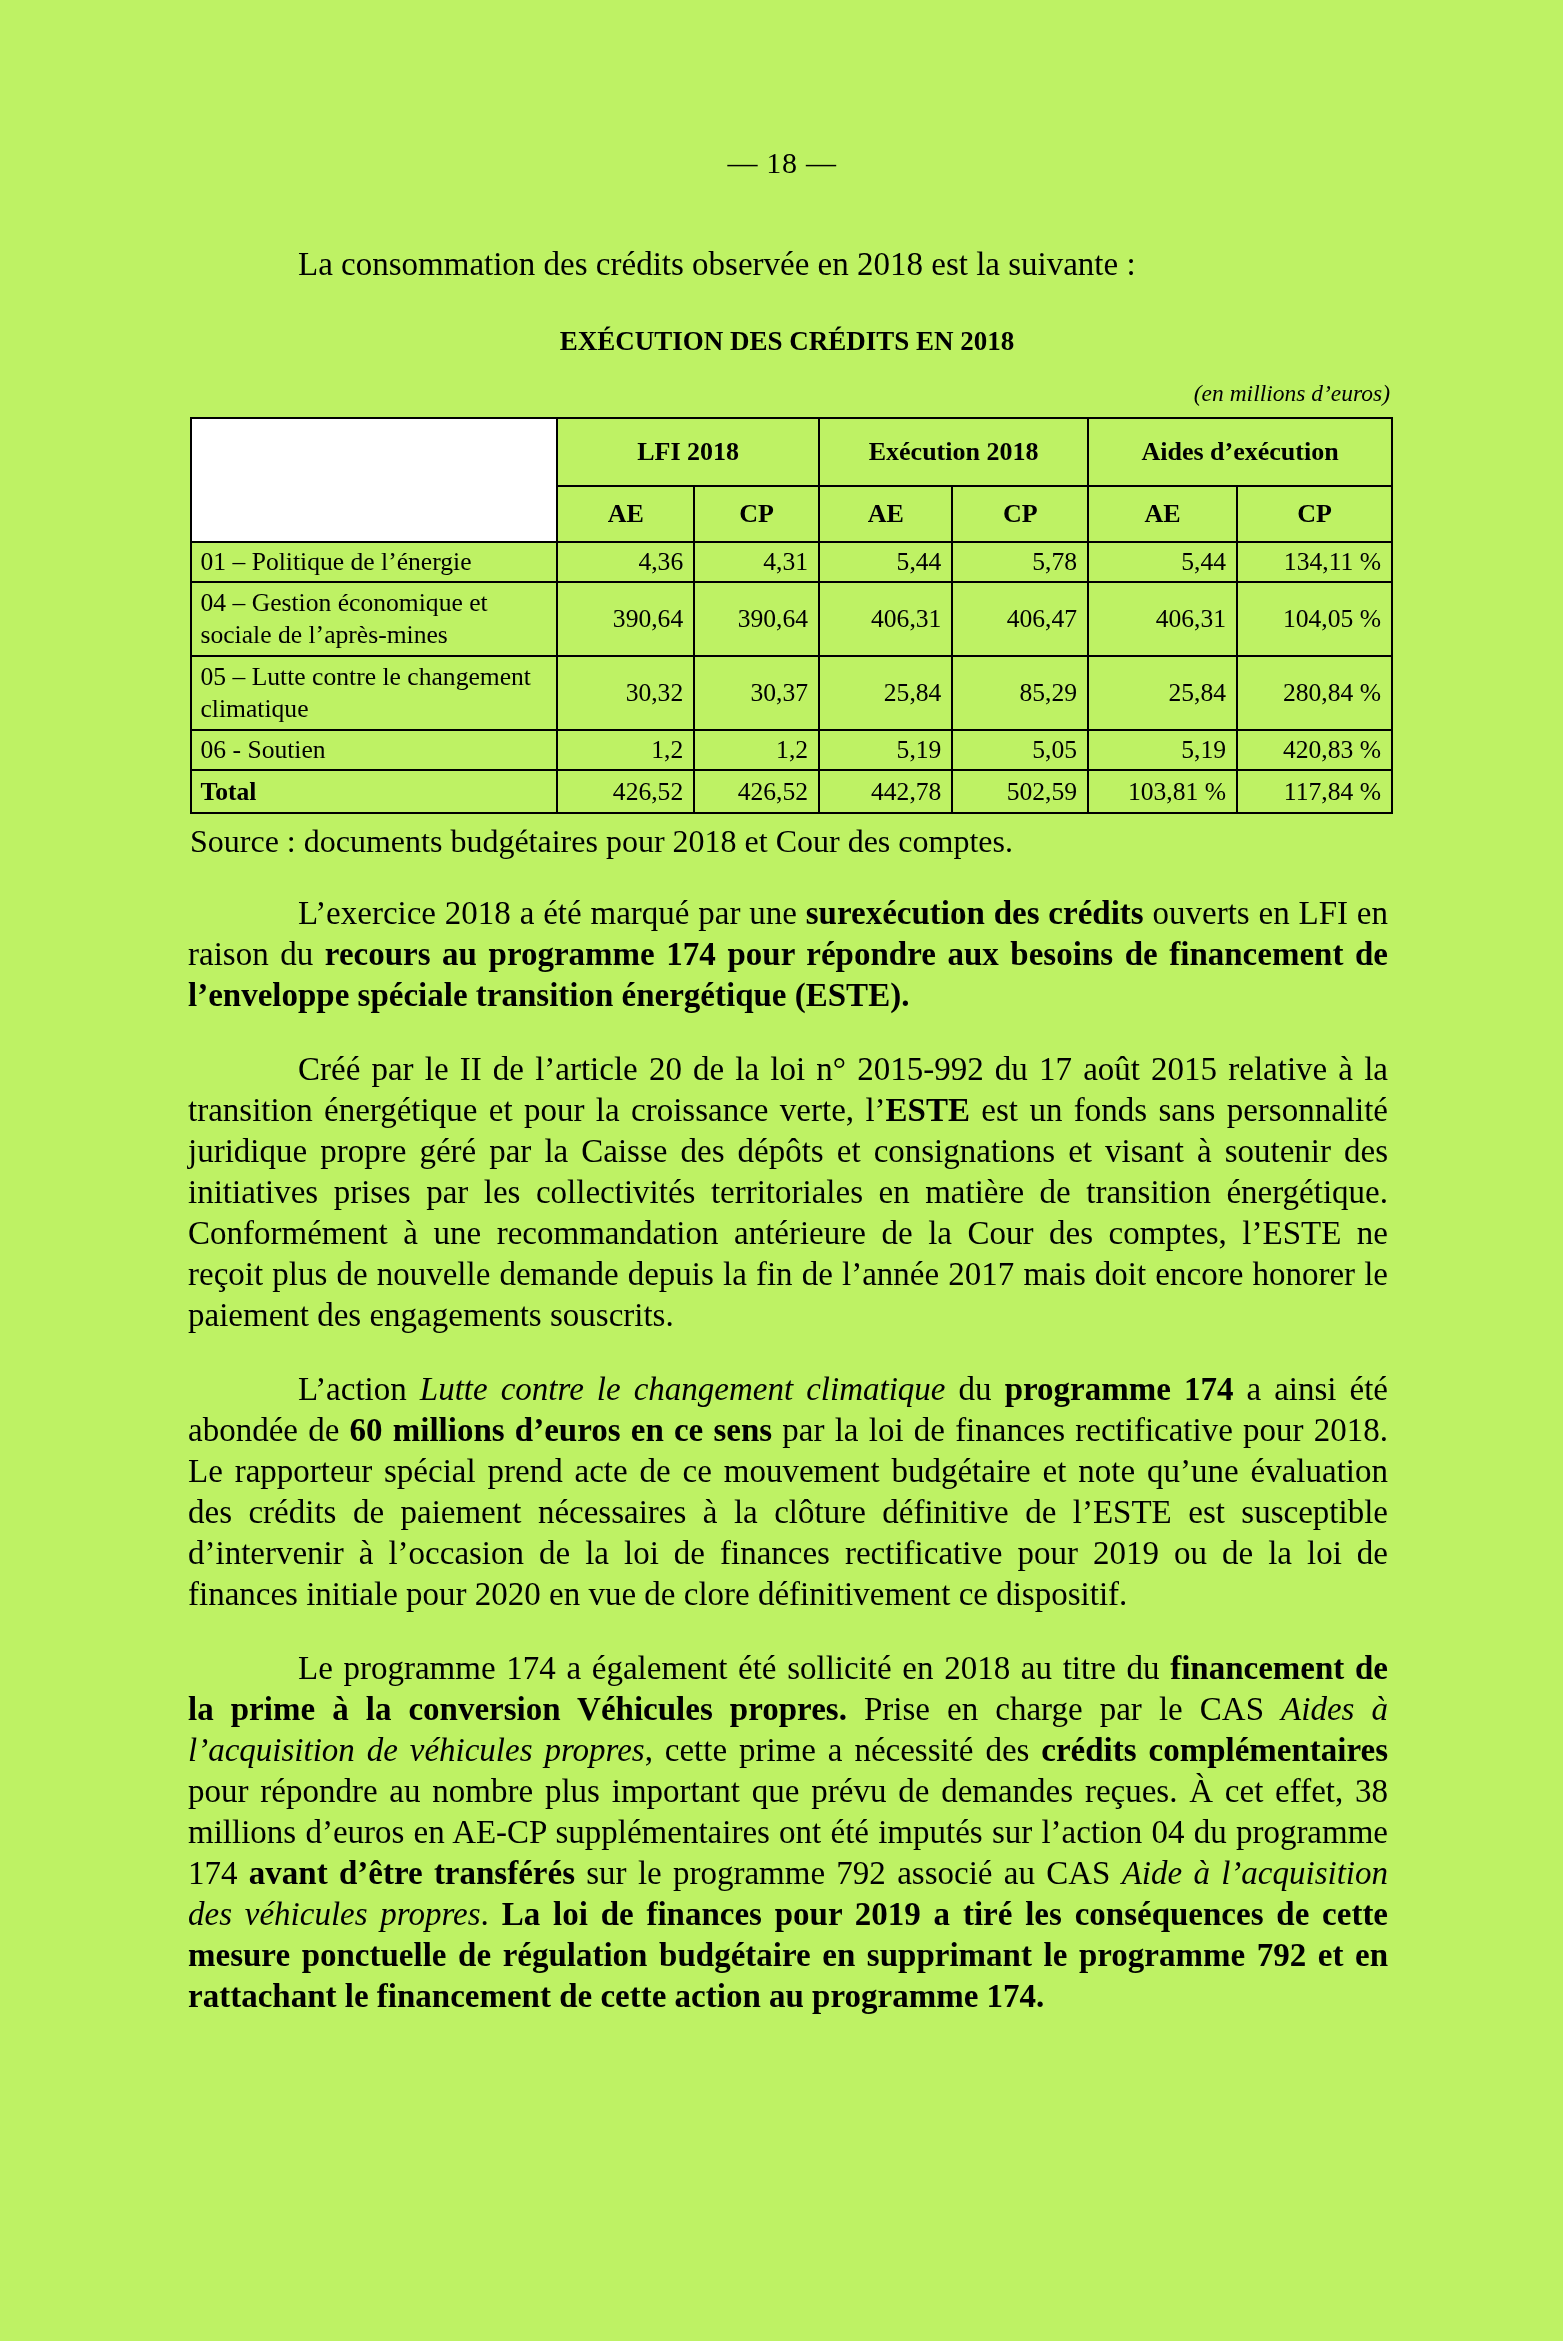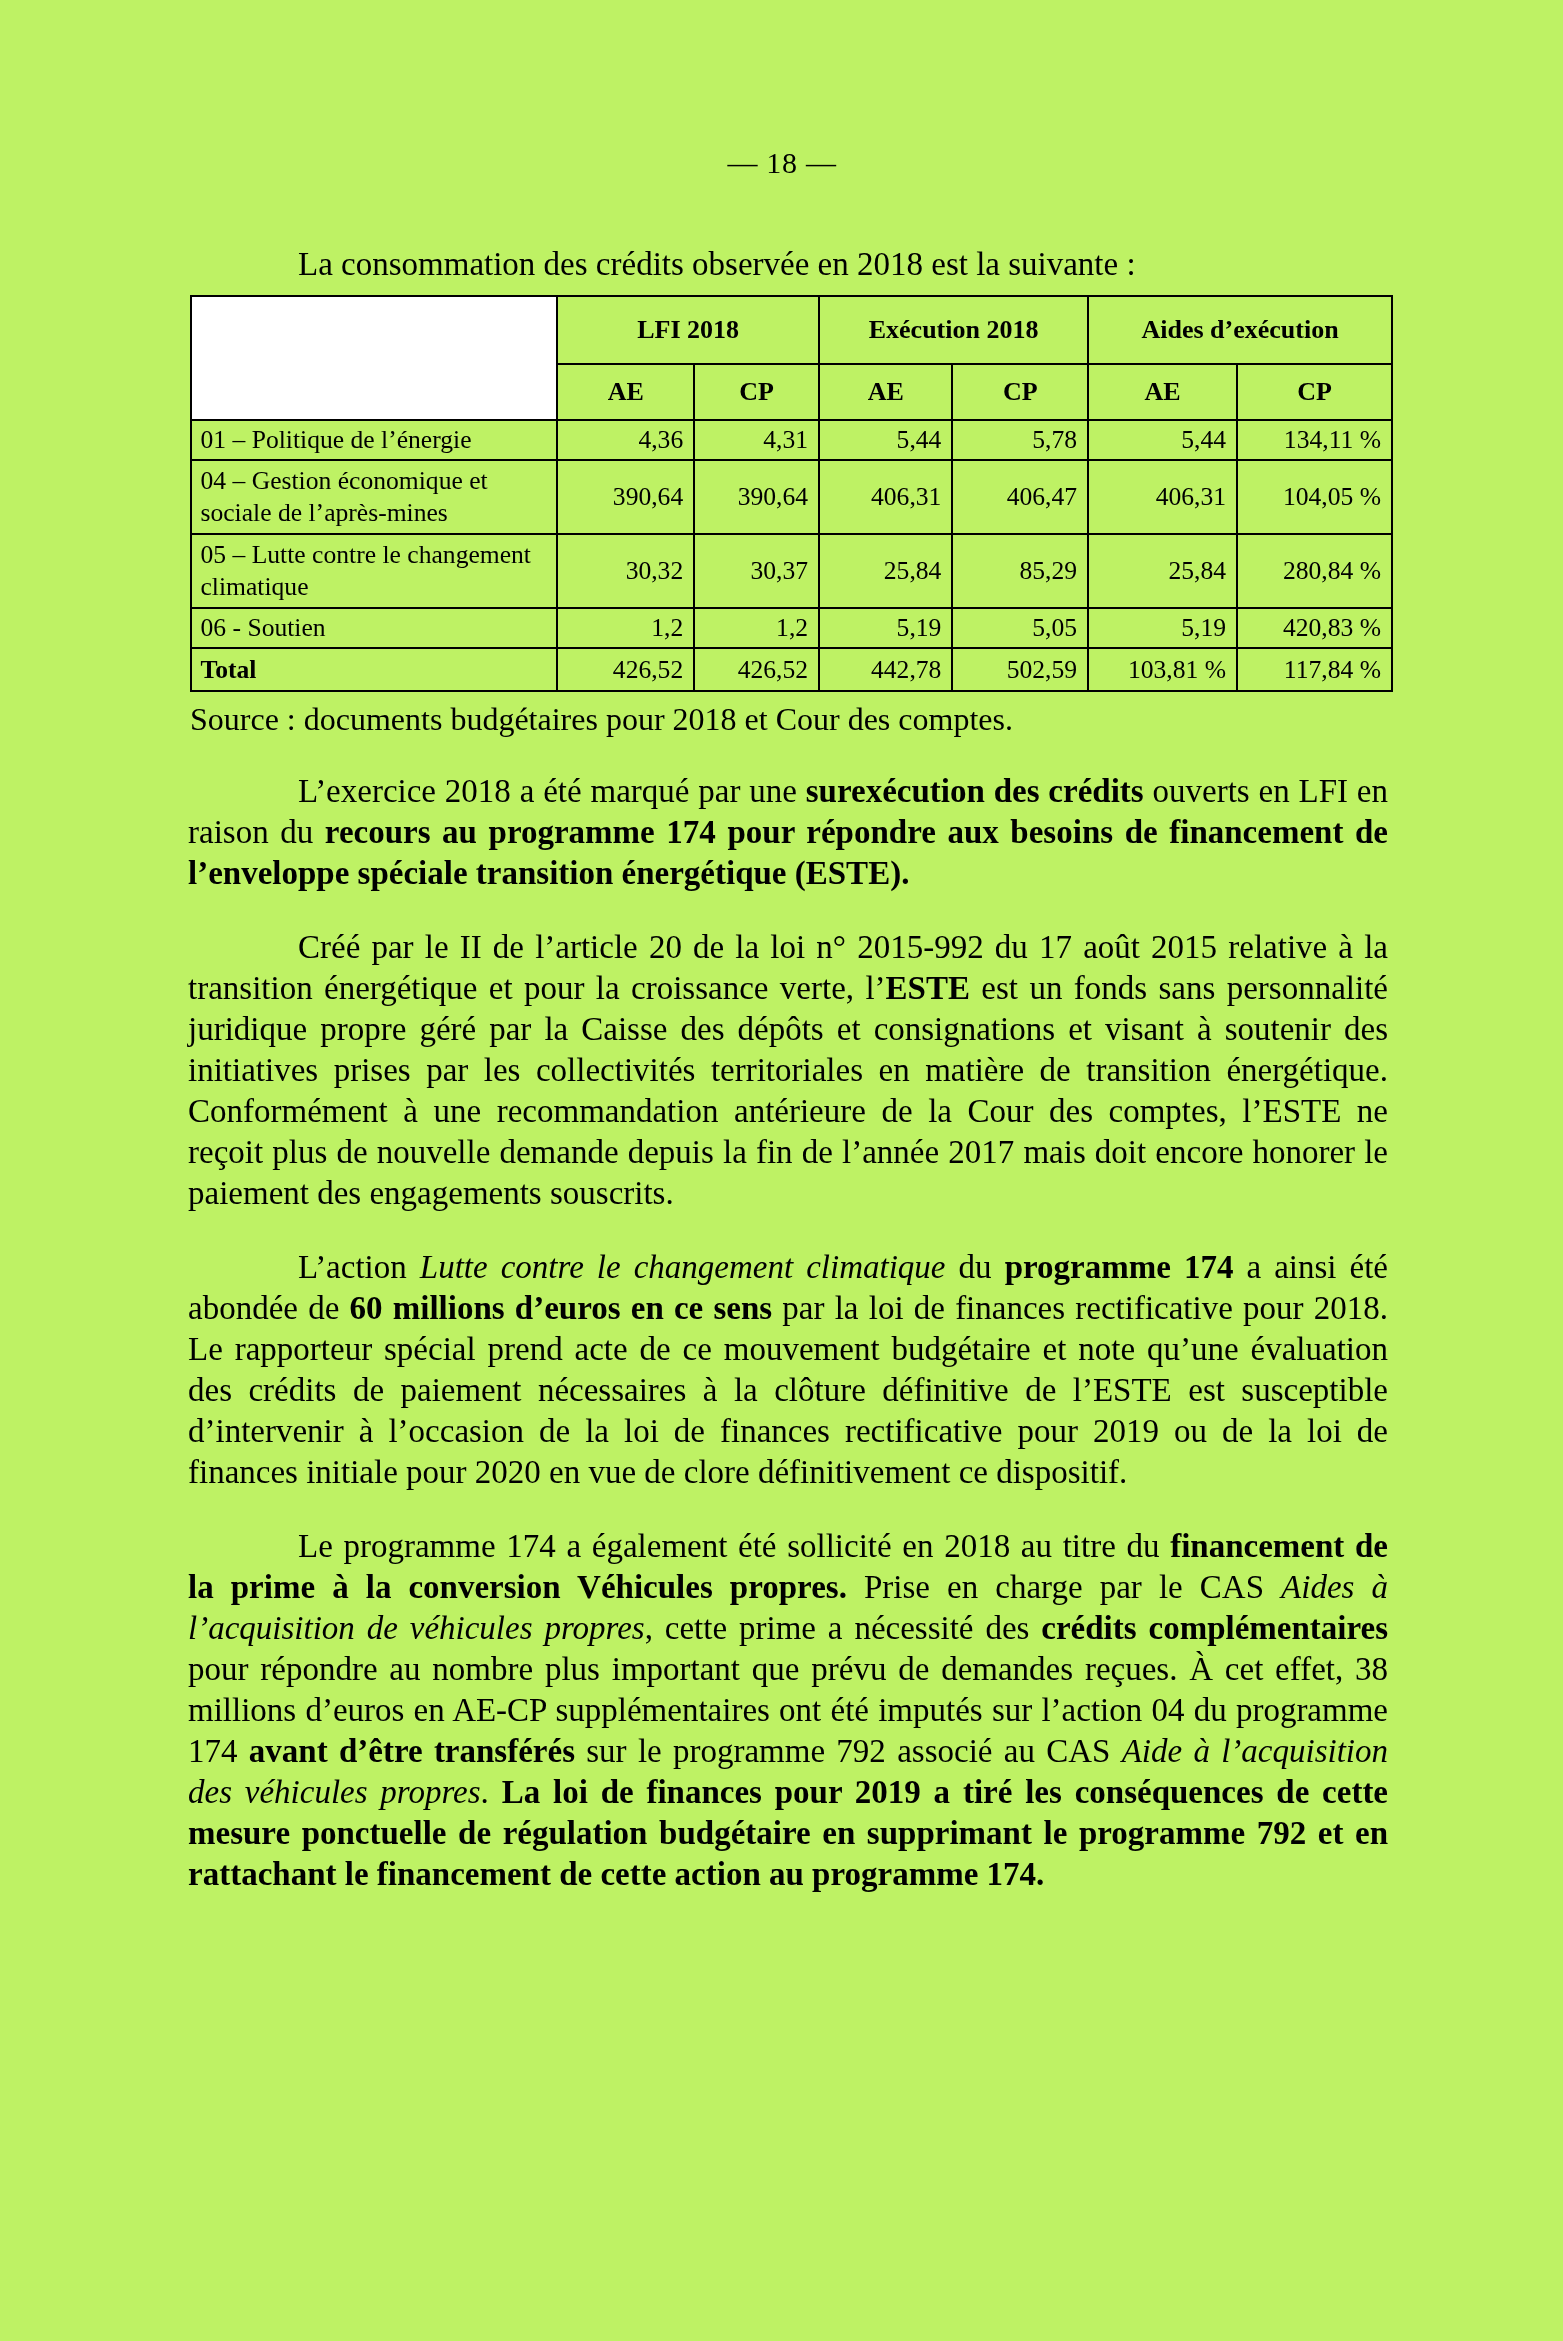--- a/index.html
+++ b/index.html
@@ -108,21 +108,23 @@
 </style>
 </head>
 <body>
 
 <div class="page">
 
   <div class="page-number">— 18 —</div>
 
   <p class="intro">La consommation des crédits observée en 2018 est la suivante :</p>
 
-
+  <div class="table-title">EXÉCUTION DES CRÉDITS EN 2018</div>
+
+  <div class="unit-note">(en millions d’euros)</div>
 
   <table class="credits-table">
     <colgroup>
       <col style="width:30.5%">
       <col style="width:11.4%">
       <col style="width:10.4%">
       <col style="width:11.1%">
       <col style="width:11.3%">
       <col style="width:12.4%">
       <col style="width:12.9%">

